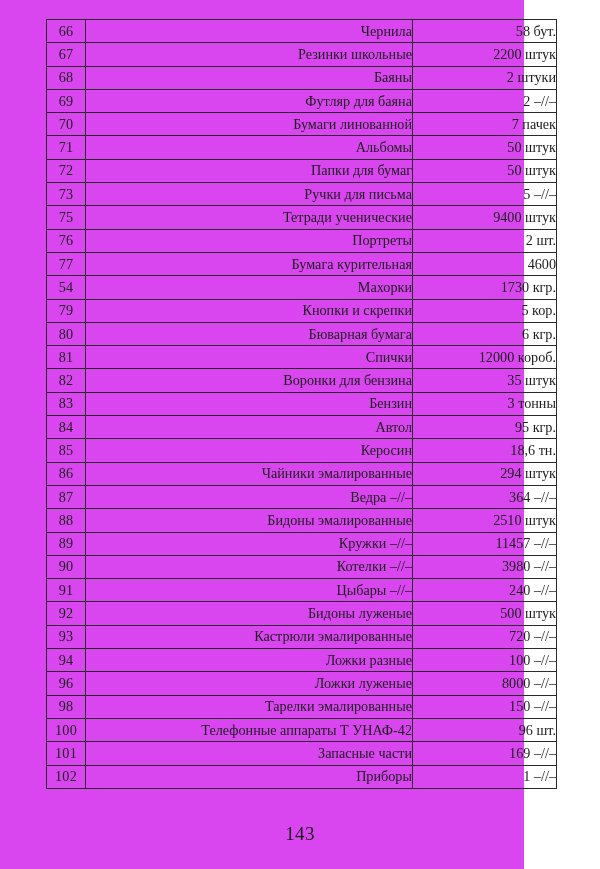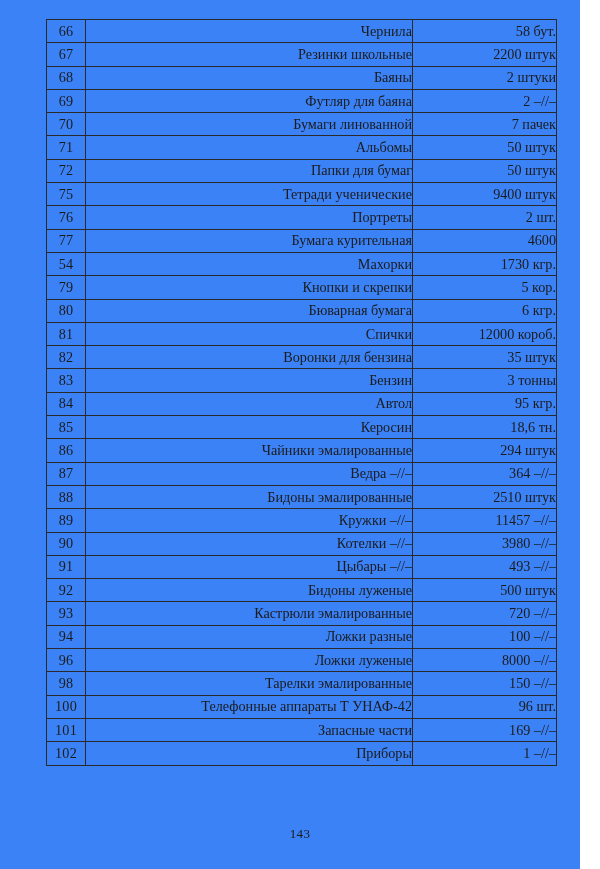--- a/index.html
+++ b/index.html
@@ -13,23 +13,23 @@
     position: relative;
     font-family: "Liberation Serif", "DejaVu Serif", serif;
     color: #1b1b1b;
     overflow: hidden;
   }
 
   #page {
     position: absolute;
     left: 0;
     top: 0;
-    width: 580px;
+    width: 524px;
     height: 869px;
-    background: #3b82f6;
+    background: #d946ef;
   }
 
   
   #inventory-table {
     position: absolute;
     left: 46px;
     top: 19px;
     width: 510px;
     border-collapse: collapse;
     table-layout: fixed;
@@ -64,21 +64,21 @@
     padding-left: 5px;
   }
 
   
   #page-number {
     position: absolute;
     left: 0;
     top: 824px;
     width: 600px;
     text-align: center;
-    font-size: 13px;
+    font-size: 19px;
     line-height: 20px;
     letter-spacing: 0.3px;
   }
 </style>
 </head>
 <body>
 
 <div id="page">
 
   <table id="inventory-table">
@@ -117,20 +117,25 @@
           <td class="cell-num">71</td>
           <td class="cell-item">Альбомы</td>
           <td class="cell-qty">50 штук</td>
         </tr>
         <tr>
           <td class="cell-num">72</td>
           <td class="cell-item">Папки для бумаг</td>
           <td class="cell-qty">50 штук</td>
         </tr>
         <tr>
+          <td class="cell-num">73</td>
+          <td class="cell-item">Ручки для письма</td>
+          <td class="cell-qty">5 –//–</td>
+        </tr>
+        <tr>
           <td class="cell-num">75</td>
           <td class="cell-item">Тетради ученические</td>
           <td class="cell-qty">9400 штук</td>
         </tr>
         <tr>
           <td class="cell-num">76</td>
           <td class="cell-item">Портреты</td>
           <td class="cell-qty">2 шт.</td>
         </tr>
         <tr>
@@ -199,21 +204,21 @@
           <td class="cell-qty">11457 –//–</td>
         </tr>
         <tr>
           <td class="cell-num">90</td>
           <td class="cell-item">Котелки –//–</td>
           <td class="cell-qty">3980 –//–</td>
         </tr>
         <tr>
           <td class="cell-num">91</td>
           <td class="cell-item">Цыбары –//–</td>
-          <td class="cell-qty">493 –//–</td>
+          <td class="cell-qty">240 –//–</td>
         </tr>
         <tr>
           <td class="cell-num">92</td>
           <td class="cell-item">Бидоны луженые</td>
           <td class="cell-qty">500 штук</td>
         </tr>
         <tr>
           <td class="cell-num">93</td>
           <td class="cell-item">Кастрюли эмалированные</td>
           <td class="cell-qty">720 –//–</td>

